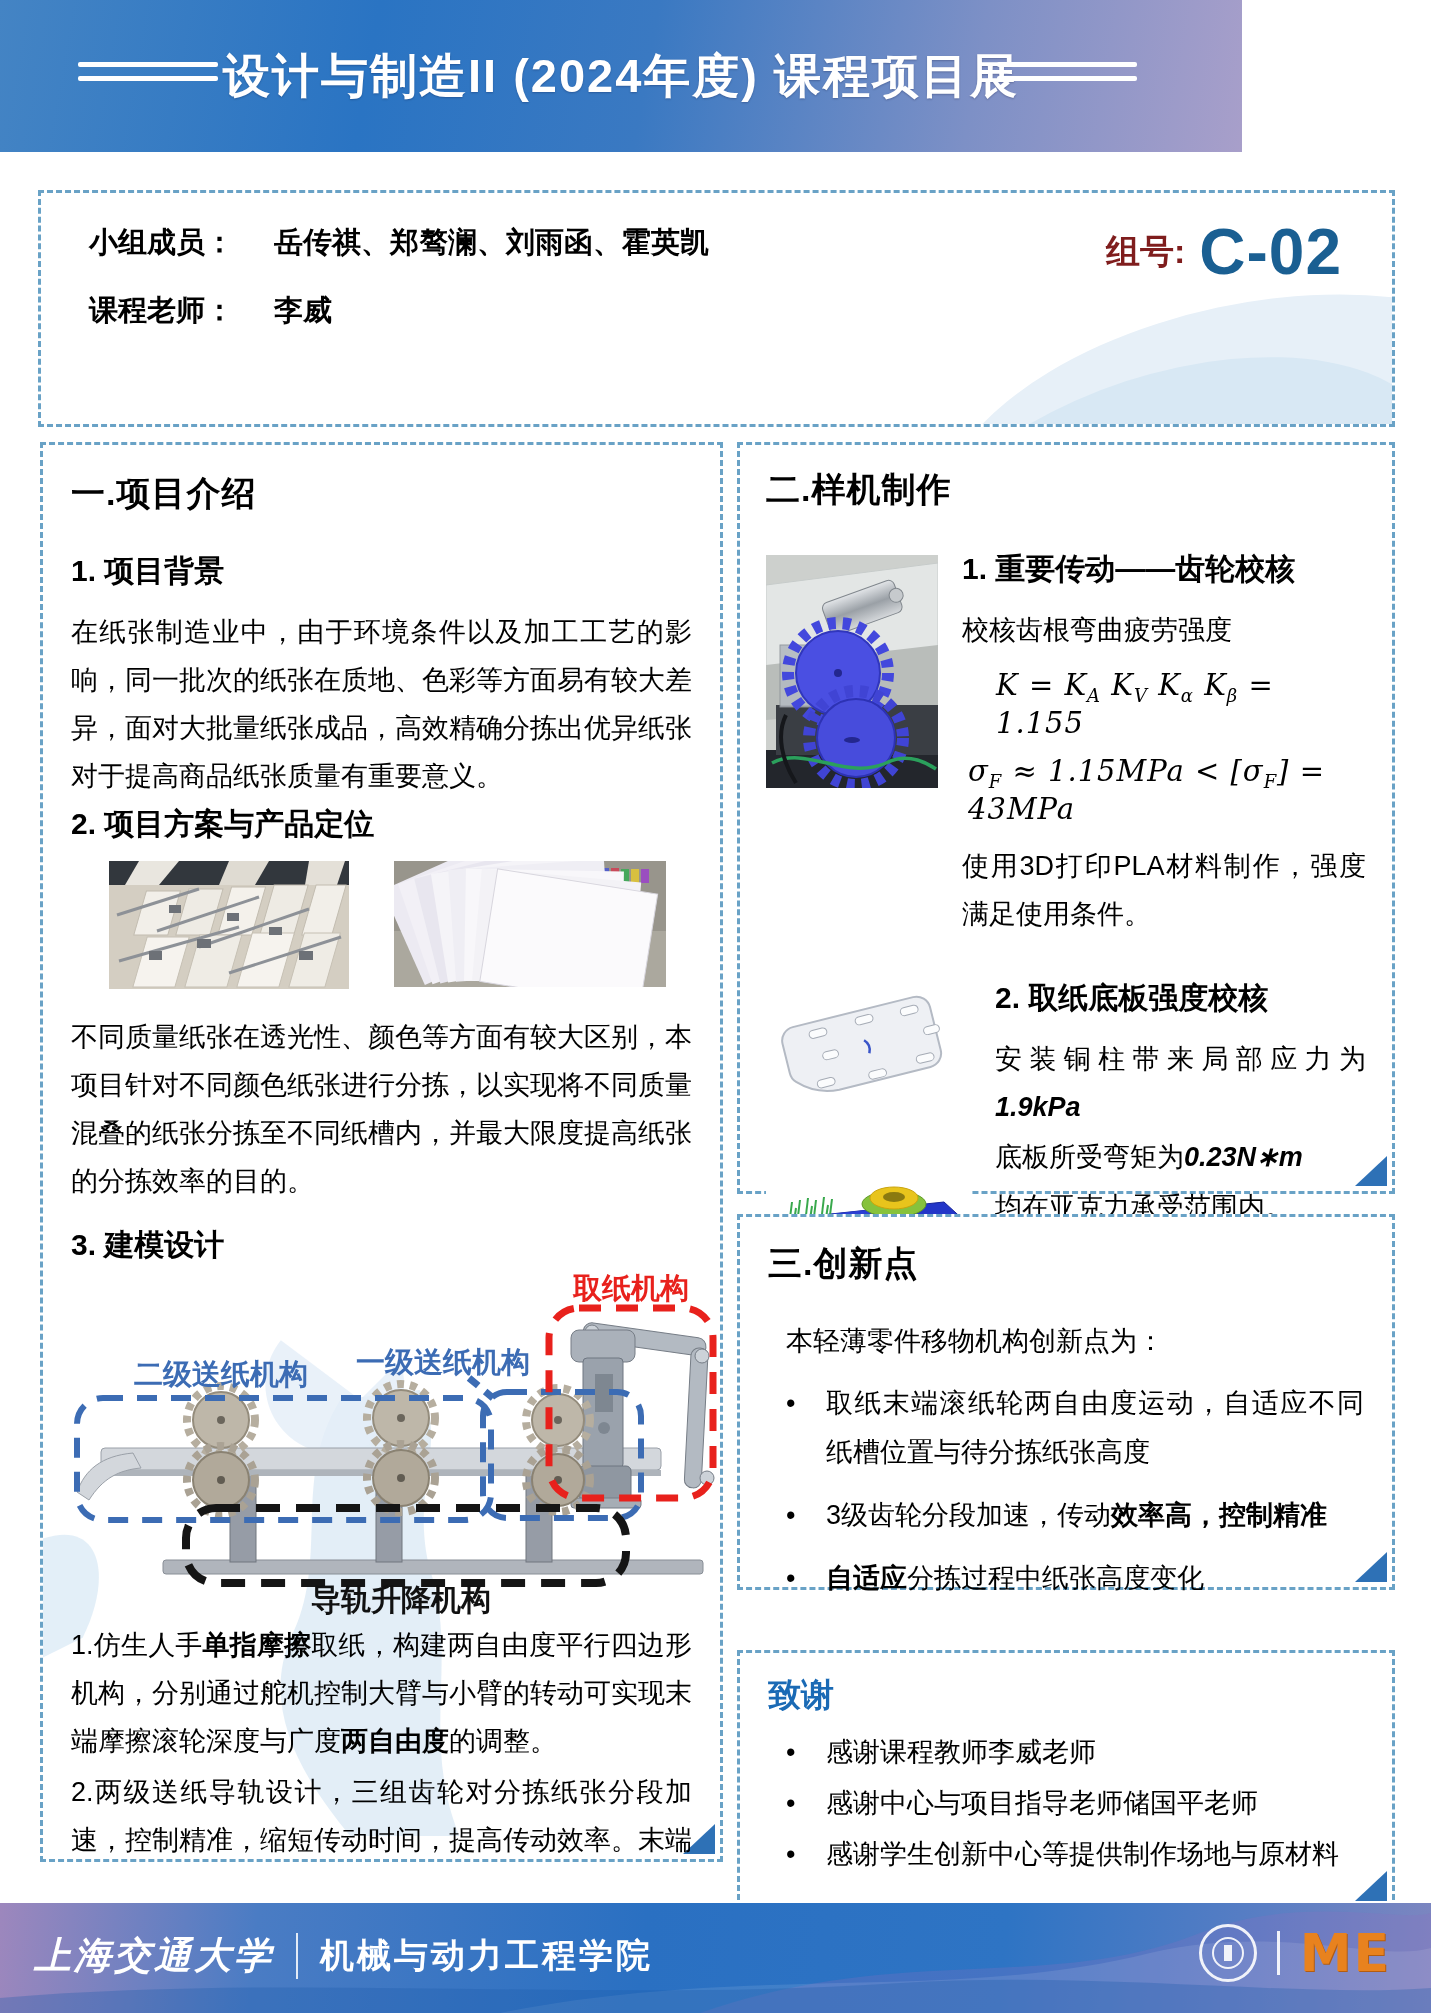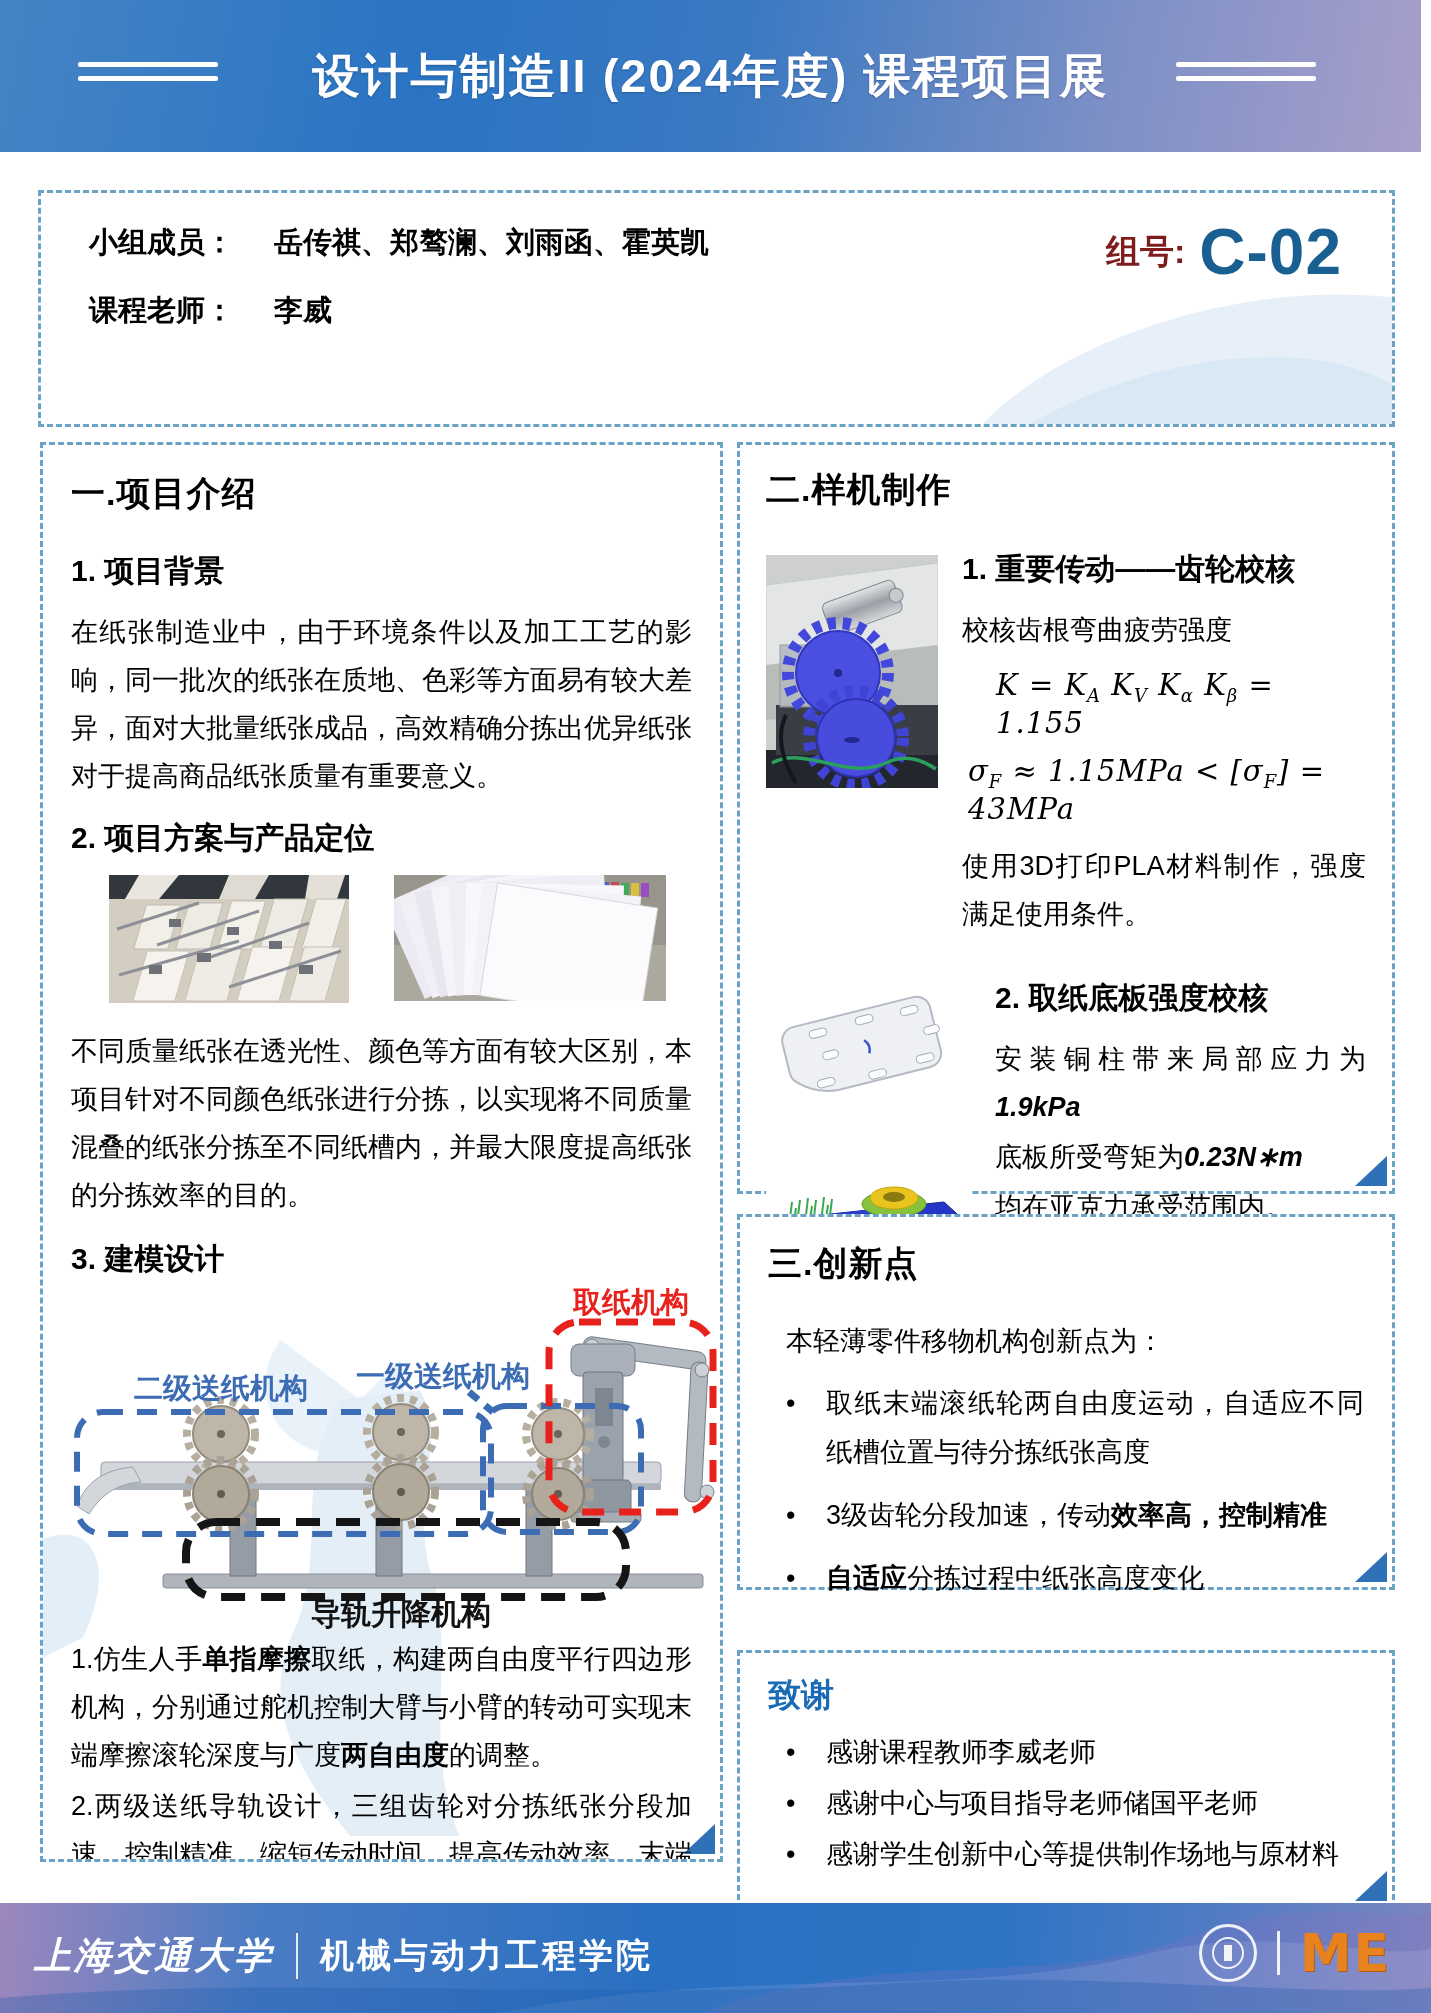--- a/index.html
+++ b/index.html
@@ -1,21 +1,21 @@
 <!DOCTYPE html>
 <html lang="zh"><head>
 <meta charset="utf-8">
 <style>
   *{margin:0;padding:0;box-sizing:border-box}
   html,body{background:#fff}
   body{font-family:"Liberation Sans",sans-serif;color:#000}
   .page{position:relative;width:1431px;height:2013px;background:#fff;overflow:hidden}
 
   
-  .header{position:absolute;left:0;top:0;width:1421px;height:152px;
+  .header{position:absolute;left:0;top:0;width:1242px;height:152px;
     background:linear-gradient(100deg,#4484c4 0%,#2a74c3 30%,#3a79c2 52%,#7d90c6 78%,#a89fca 100%);}
   .header-title{position:absolute;left:50%;top:50%;transform:translate(-50%,-50%);
     color:#fff;font-size:47px;font-weight:700;letter-spacing:2px;white-space:nowrap;
     text-shadow:0 1px 2px rgba(0,0,40,.25)}
   .hlines{position:absolute;top:62px;width:140px;height:26px}
   .hlines span{position:absolute;left:0;width:140px;height:5px;background:#fff;border-radius:2px}
   .hlines span:nth-child(2){top:14px}
   .hlines.left{left:78px}.hlines.right{right:105px}
 
   
@@ -119,21 +119,21 @@
       <path d="M300 960 C 250 1040, 290 1120, 250 1200 C 220 1270, 260 1340, 310 1400 L 420 1400 C 380 1300, 420 1220, 390 1130 C 370 1050, 410 1000, 380 950 Z" fill="#d9e8f4" opacity="0.75"></path>
       <path d="M0 1100 C 60 1080, 70 1140, 40 1200 L 0 1220 Z" fill="#dcebf6" opacity="0.8"></path>
       <path d="M240 900 a70 70 0 1 0 120 20 l -40 40 z" fill="#e3eef7" opacity="0.8"></path>
     </svg>
     <div class="left-content">
       <div class="h2">一.项目介绍</div>
 
       <div class="h3" style="margin-top:34px">1. 项目背景</div>
       <div class="body-text">在纸张制造业中，由于环境条件以及加工工艺的影响，同一批次的纸张在质地、色彩等方面易有较大差异，面对大批量纸张成品，高效精确分拣出优异纸张对于提高商品纸张质量有重要意义。</div>
 
-      <div class="h3" style="margin-top:18px">2. 项目方案与产品定位</div>
+      <div class="h3" style="margin-top:4px">2. 项目方案与产品定位</div>
 
       <div class="photo-row">
         <figure>
           <svg width="240" height="128" viewBox="0 0 240 128">
             <rect width="240" height="128" fill="#d4cec2"></rect>
             <rect width="240" height="24" fill="#32373d"></rect>
             <polygon points="30,0 70,0 50,24 16,24" fill="#e9e6df"></polygon>
             <polygon points="120,0 160,0 146,24 110,24" fill="#dfdbd2"></polygon>
             <polygon points="200,0 236,0 228,24 196,24" fill="#e4e0d8"></polygon>
             <g transform="skewX(-16)">

